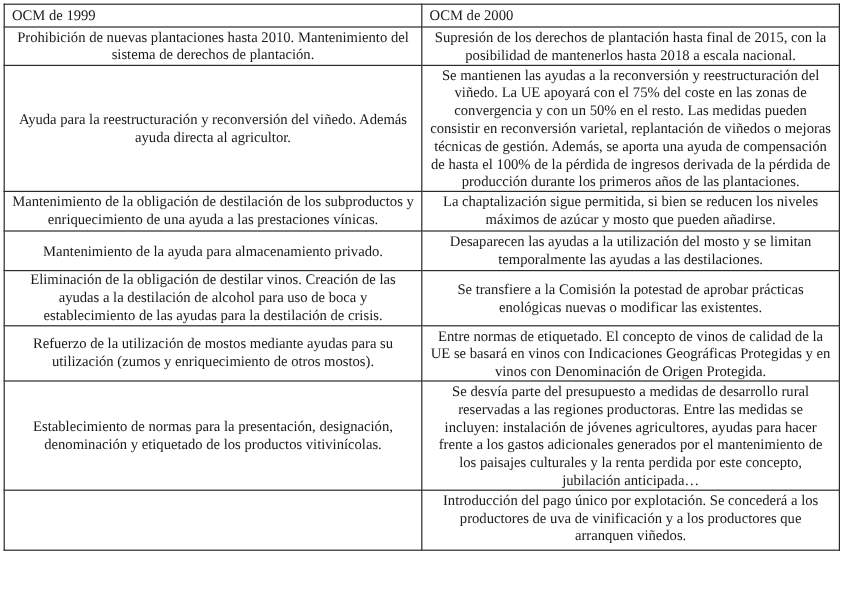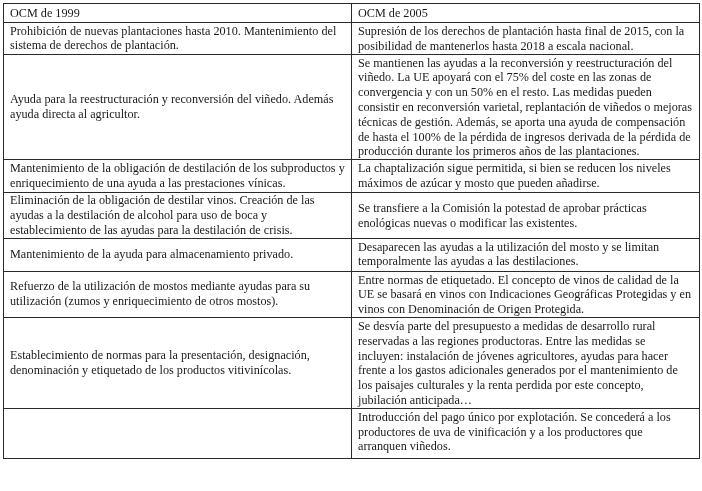--- a/index.html
+++ b/index.html
@@ -13,21 +13,21 @@
       font-size: 12.2px;
       line-height: 14.8px;
       color: #1a1a1a;
     }
     col.c1 { width: 348px; }
     col.c2 { width: 348px; }
     th, td {
       border: 1.3px solid #2a2a2a;
       padding: 0 6px 0 6px;
       vertical-align: middle;
-      text-align: left;
+      text-align: center;
     }
     th {
       font-weight: normal;
       text-align: left;
       height: 18px;
     }
     td.right { vertical-align: top; padding-top: 1px; }
     td.left { vertical-align: middle; }
   </style>
 </head>
@@ -35,43 +35,43 @@
 
 <div class="wrap">
   <table>
     <colgroup>
         <col class="c1">
         <col class="c2">
       </colgroup>
     <thead>
       <tr>
         <th>OCM de 1999</th>
-        <th>OCM de 2005</th>
+        <th>OCM de 2000</th>
       </tr>
     </thead>
     <tbody>
       <tr style="height:30px">
         <td class="left">Prohibición de nuevas plantaciones hasta 2010. Mantenimiento del sistema de derechos de plantación.</td>
         <td class="right">Supresión de los derechos de plantación hasta final de 2015, con la posibilidad de mantenerlos hasta 2018 a escala nacional.</td>
       </tr>
       <tr style="height:104px">
         <td class="left">Ayuda para la reestructuración y reconversión del viñedo. Además ayuda directa al agricultor.</td>
         <td class="right">Se mantienen las ayudas a la reconversión y reestructuración del viñedo. La UE apoyará con el 75% del coste en las zonas de convergencia y con un 50% en el resto. Las medidas pueden consistir en reconversión varietal, replantación de viñedos o mejoras técnicas de gestión. Además, se aporta una ayuda de compensación de hasta el 100% de la pérdida de ingresos derivada de la pérdida de producción durante los primeros años de las plantaciones.</td>
       </tr>
       <tr style="height:33px">
         <td class="left">Mantenimiento de la obligación de destilación de los subproductos y enriquecimiento de una ayuda a las prestaciones vínicas.</td>
         <td class="right">La chaptalización sigue permitida, si bien se reducen los niveles máximos de azúcar y mosto que pueden añadirse.</td>
       </tr>
+      <tr style="height:33px">
+        <td class="left">Mantenimiento de la ayuda para almacenamiento privado.</td>
+        <td class="right">Desaparecen las ayudas a la utilización del mosto y se limitan temporalmente las ayudas a las destilaciones.</td>
+      </tr>
       <tr style="height:45px">
         <td class="left">Eliminación de la obligación de destilar vinos. Creación de las ayudas a la destilación de alcohol para uso de boca y establecimiento de las ayudas para la destilación de crisis.</td>
         <td class="right" style="vertical-align:middle">Se transfiere a la Comisión la potestad de aprobar prácticas enológicas nuevas o modificar las existentes.</td>
-      </tr>
-      <tr style="height:33px">
-        <td class="left">Mantenimiento de la ayuda para almacenamiento privado.</td>
-        <td class="right">Desaparecen las ayudas a la utilización del mosto y se limitan temporalmente las ayudas a las destilaciones.</td>
       </tr>
       <tr style="height:44px">
         <td class="left">Refuerzo de la utilización de mostos mediante ayudas para su utilización (zumos y enriquecimiento de otros mostos).</td>
         <td class="right">Entre normas de etiquetado. El concepto de vinos de calidad de la UE se basará en vinos con Indicaciones Geográficas Protegidas y en vinos con Denominación de Origen Protegida.</td>
       </tr>
       <tr style="height:90px">
         <td class="left">Establecimiento de normas para la presentación, designación, denominación y etiquetado de los productos vitivinícolas.</td>
         <td class="right">Se desvía parte del presupuesto a medidas de desarrollo rural reservadas a las regiones productoras. Entre las medidas se incluyen: instalación de jóvenes agricultores, ayudas para hacer frente a los gastos adicionales generados por el mantenimiento de los paisajes culturales y la renta perdida por este concepto, jubilación anticipada…</td>
       </tr>
       <tr style="height:50px">

